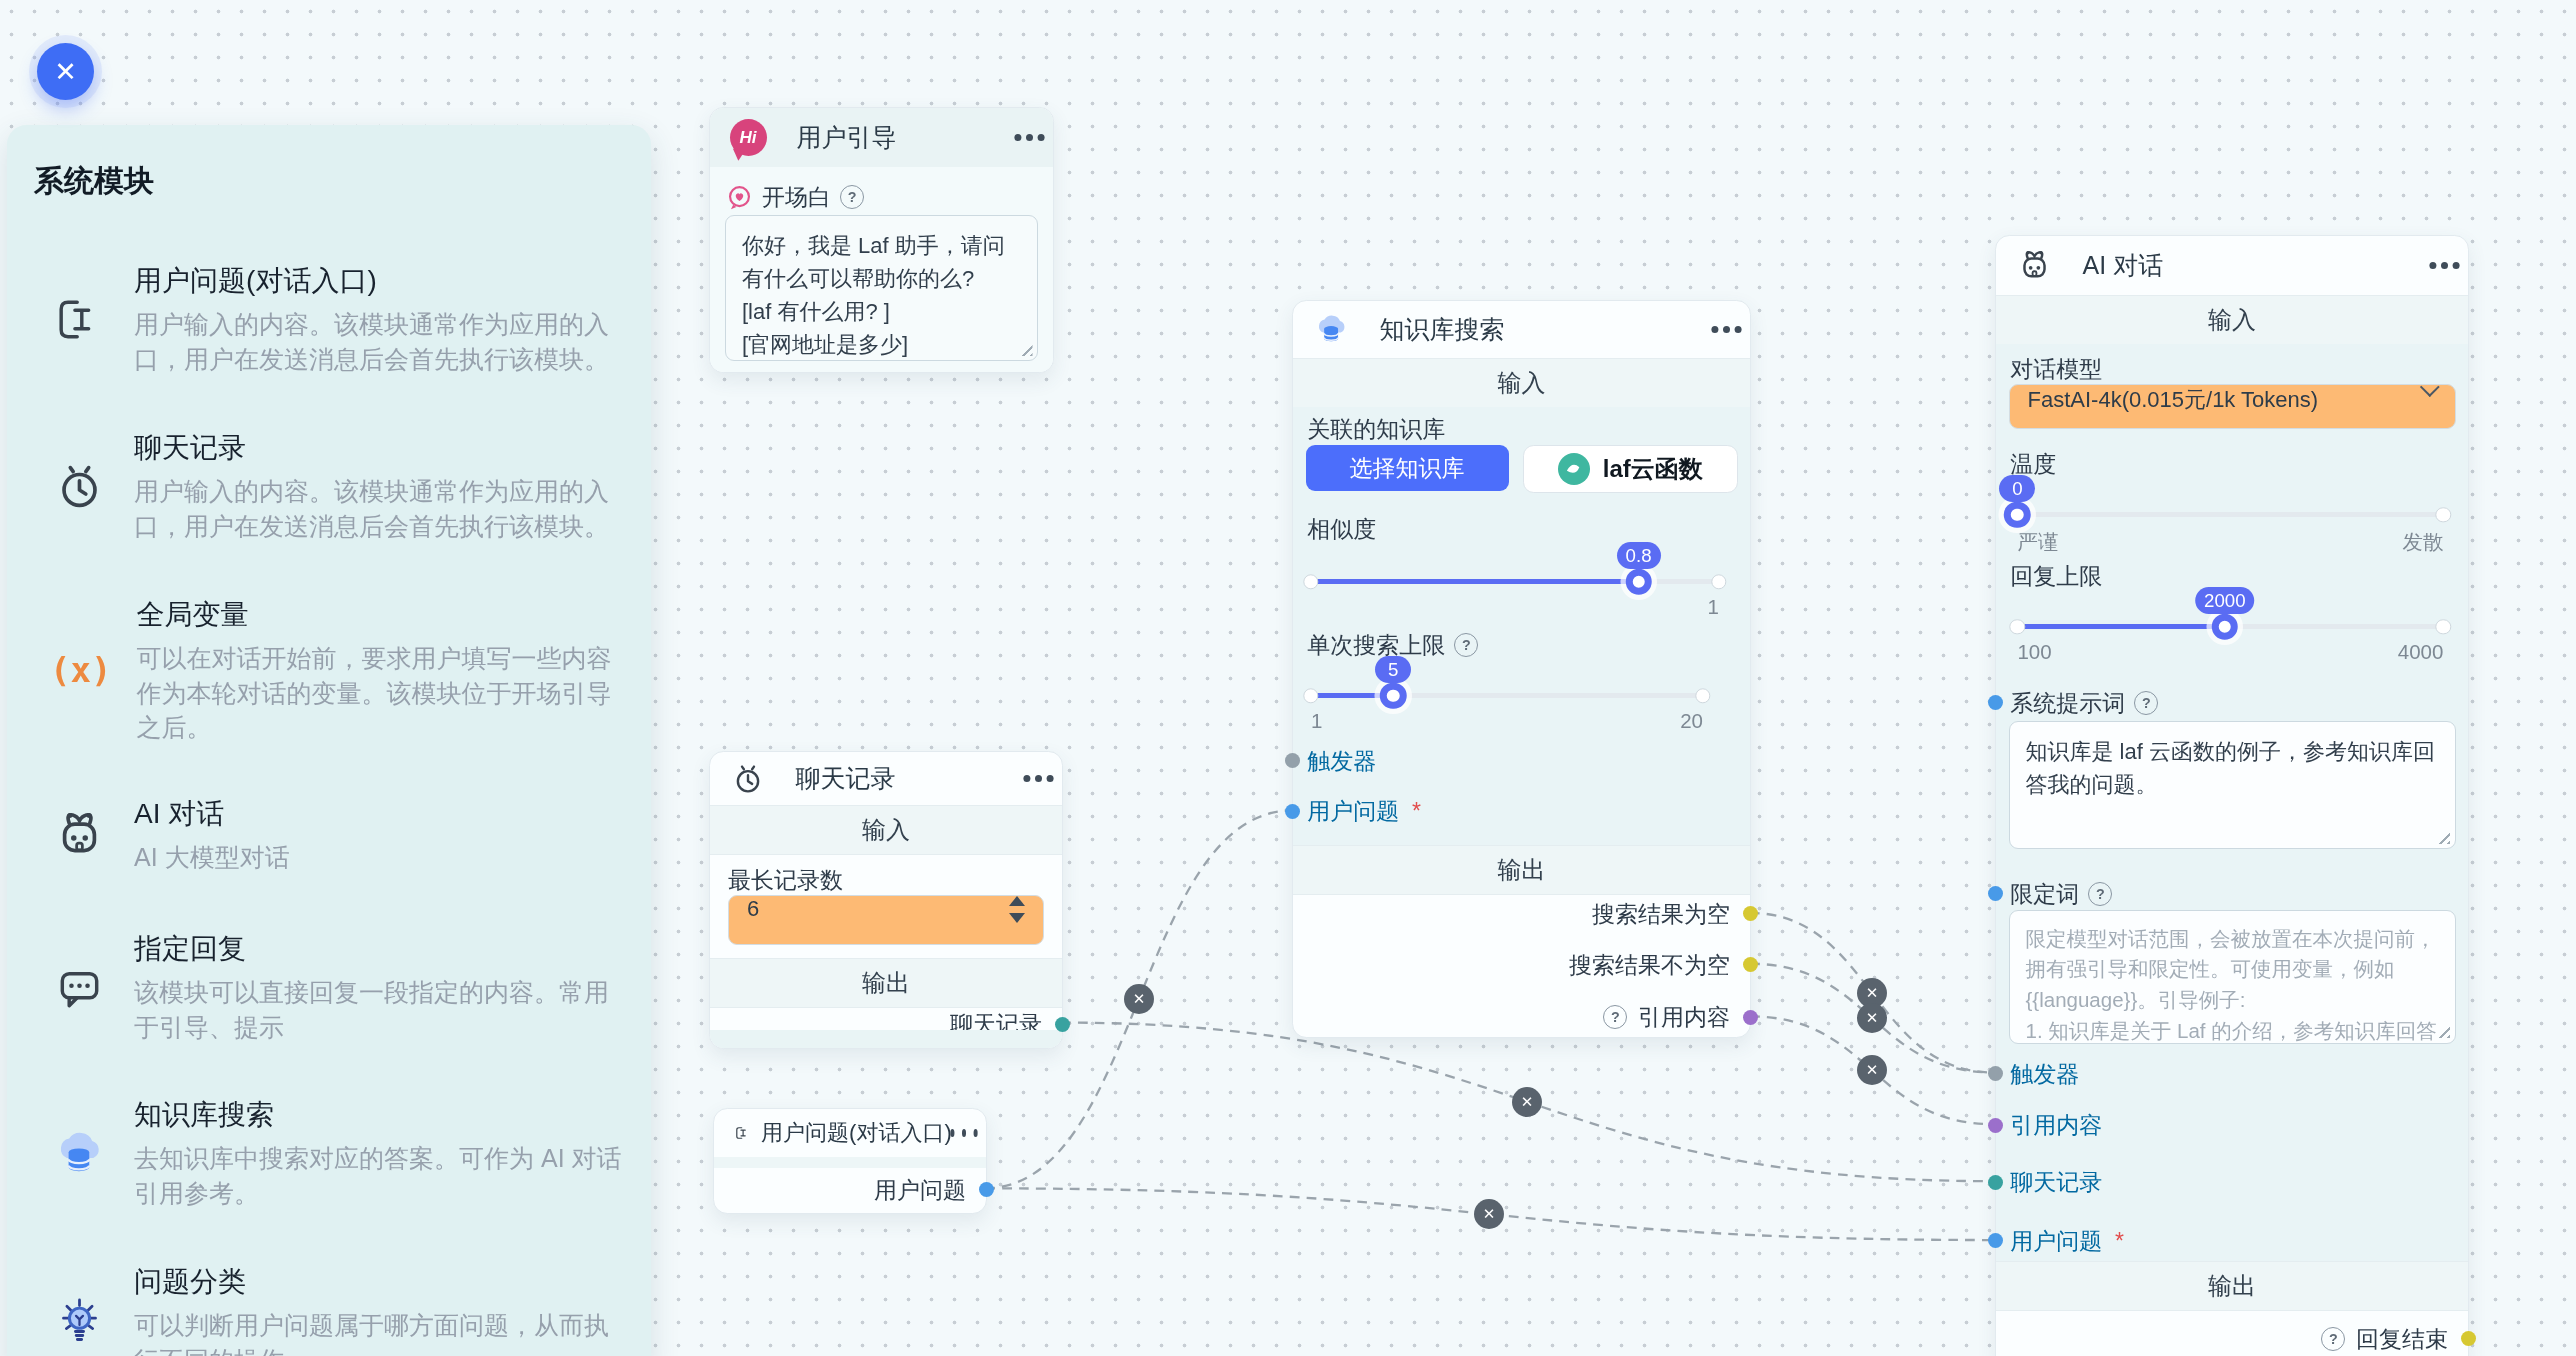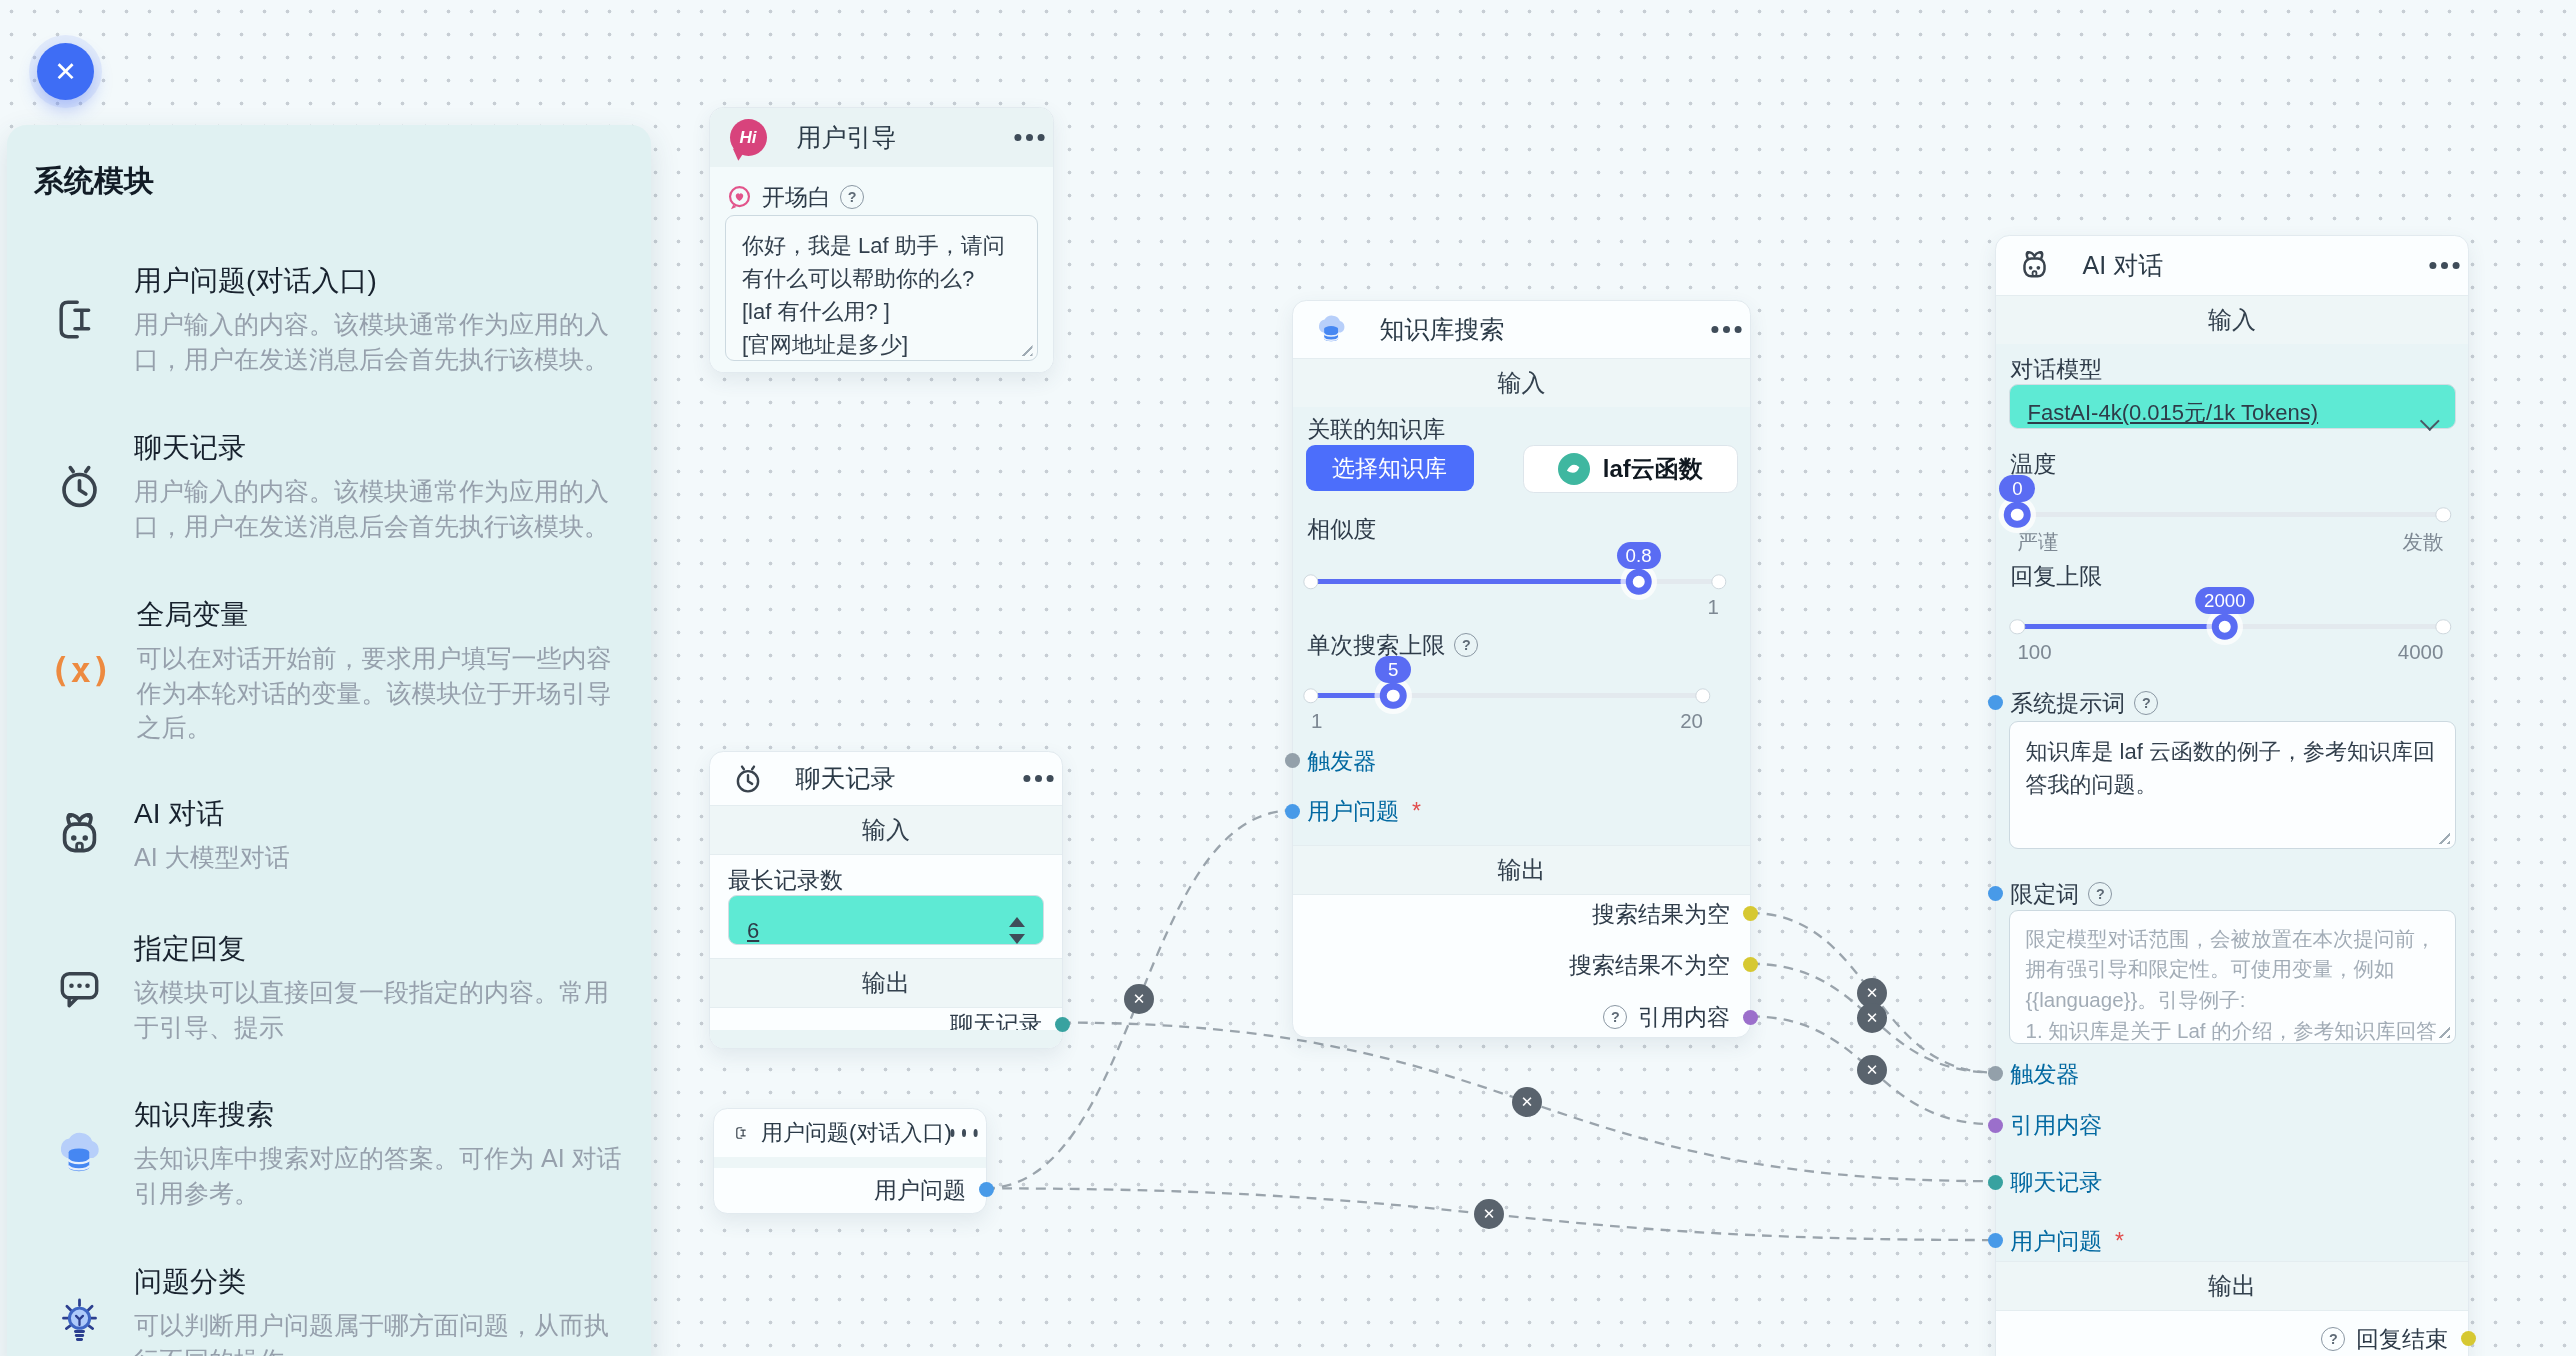--- a/index.html
+++ b/index.html
@@ -44,22 +44,22 @@
   .p-gray{background:#93a0aa}.p-blue{background:#489ae8}.p-teal{background:#38a2a0}
   .p-purple{background:#9b6fcb}.p-yellow{background:#d6c832}
   .ta{position:absolute;background:#f6fbfc;border:1.8px solid #ccd9e0;border-radius:9px;
     padding:12.5px 16px;font-size:22px;line-height:1.5;color:#323f4c;resize:none;overflow:hidden;
     font-family:"Liberation Sans","DejaVu Sans",sans-serif;box-sizing:border-box;}
   .ta.white{background:#fcfeff;}
   .ta.ghost{color:#a2acb6;}
   .rz{position:absolute;width:15px;height:15px;pointer-events:none;
     background:repeating-linear-gradient(-45deg,#9fabb4 0 2.2px,transparent 2.2px 6.2px);
     clip-path:polygon(100% 0,100% 100%,0 100%);}
-  .sel,.num{position:absolute;background:#5eead4;border:1.8px solid #d3dde3;border-radius:9px;
-    display:flex;align-items:flex-end;padding:0 18px;font-size:22px;color:#2e3c49;box-sizing:border-box;cursor:pointer;text-decoration:underline;}
+  .sel,.num{position:absolute;background:#fdba74;border:1.8px solid #d3dde3;border-radius:9px;
+    display:flex;align-items:flex-start;padding:0 18px;font-size:22px;color:#2e3c49;box-sizing:border-box;cursor:pointer;}
   .chev{margin-left:auto;width:11.6px;height:11.6px;border-right:2.7px solid #4a5764;
     border-bottom:2.7px solid #4a5764;transform:rotate(45deg);margin-top:-5.3px;}
   .stp{margin-left:auto;display:flex;flex-direction:column;gap:7.1px;}
   .stp i{width:0;height:0;border-left:8px solid transparent;border-right:8px solid transparent;cursor:pointer;}
   .stp .up{border-bottom:10.7px solid #3f4c59;}
   .stp .down{border-top:10.7px solid #3f4c59;}
   
   .slider{position:absolute;height:77px;}
   .s-badge{position:absolute;top:0;transform:translateX(-50%);background:#5a6cf3;color:#fff;
     font-size:18.7px;min-width:18px;text-align:center;padding:2.7px 9px;border-radius:14.3px;z-index:2;}
@@ -290,21 +290,21 @@
         <path d="M14.5 23 v13 a9 3.4 0 0 0 18 0 v-13 z" fill="#4687f2"></path>
         <path d="M14.5 29 a9 3.4 0 0 0 18 0 M14.5 34.5 a9 3.4 0 0 0 18 0" fill="none" stroke="#e7effd" stroke-width="2"></path>
       </svg>
       <span class="nh-title">知识库搜索</span>
       <span class="dots-icon"></span>
     </div>
     <div class="band" style="top:57px">输入</div>
     <div class="tintbody" style="top:106px;height:438px"></div>
 
     <div class="lbl" style="left:14.3px;top:114px">关联的知识库</div>
-    <div class="btn-blue" style="left:12.5px;top:144px;width:168px;height:46px">选择知识库</div>
+    <div class="btn-blue" style="left:12.5px;top:144px;width:203px;height:46px">选择知识库</div>
     <div class="chip" style="left:230px;top:144px;width:213px;height:46px">
       <span class="laf-dot">
         <svg width="32" height="32" viewBox="0 0 36 36">
             <path d="M10 20 q6 -11 14 -4 q-4 10 -14 4 z" fill="#fff"></path>
           </svg>
       </span>
       <span>laf云函数</span>
     </div>
 
     <div class="lbl" style="left:14.3px;top:214px">相似度</div>

